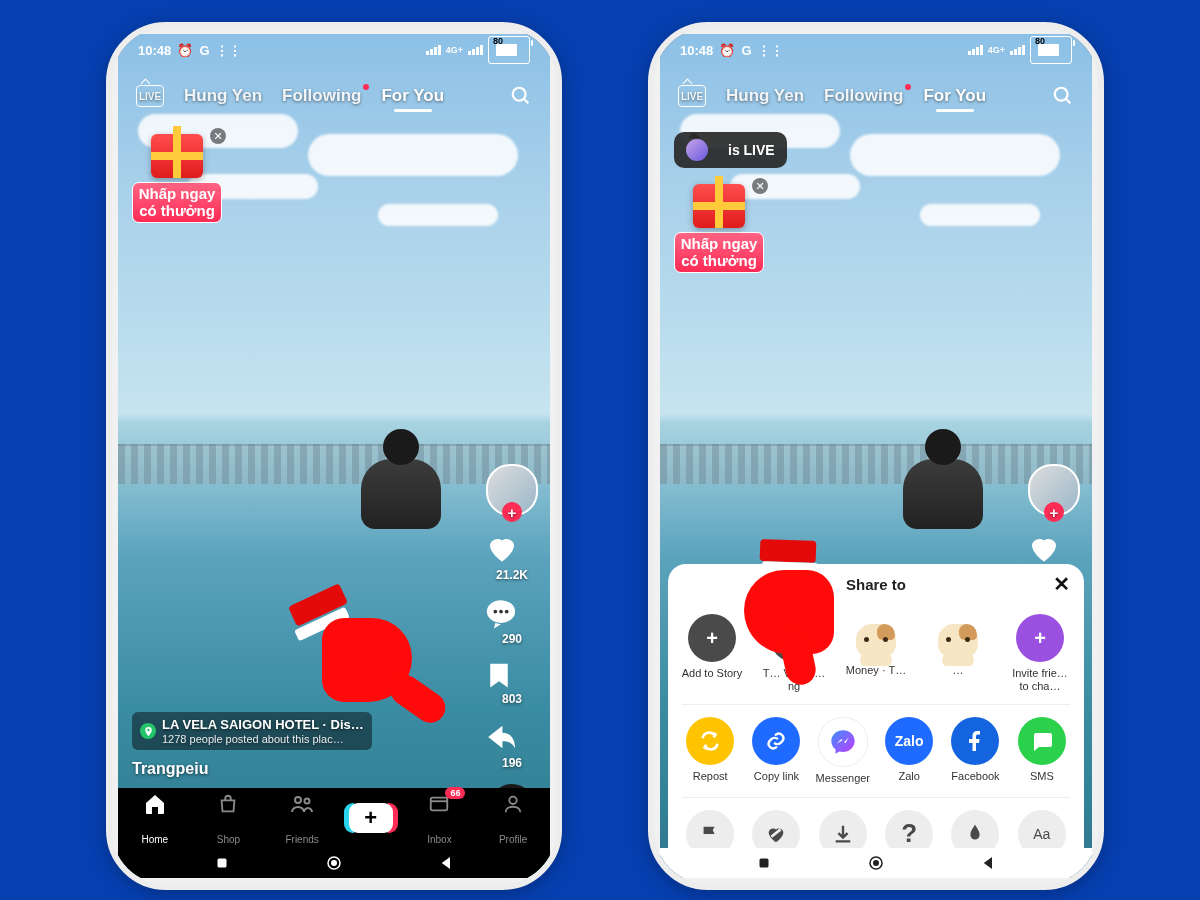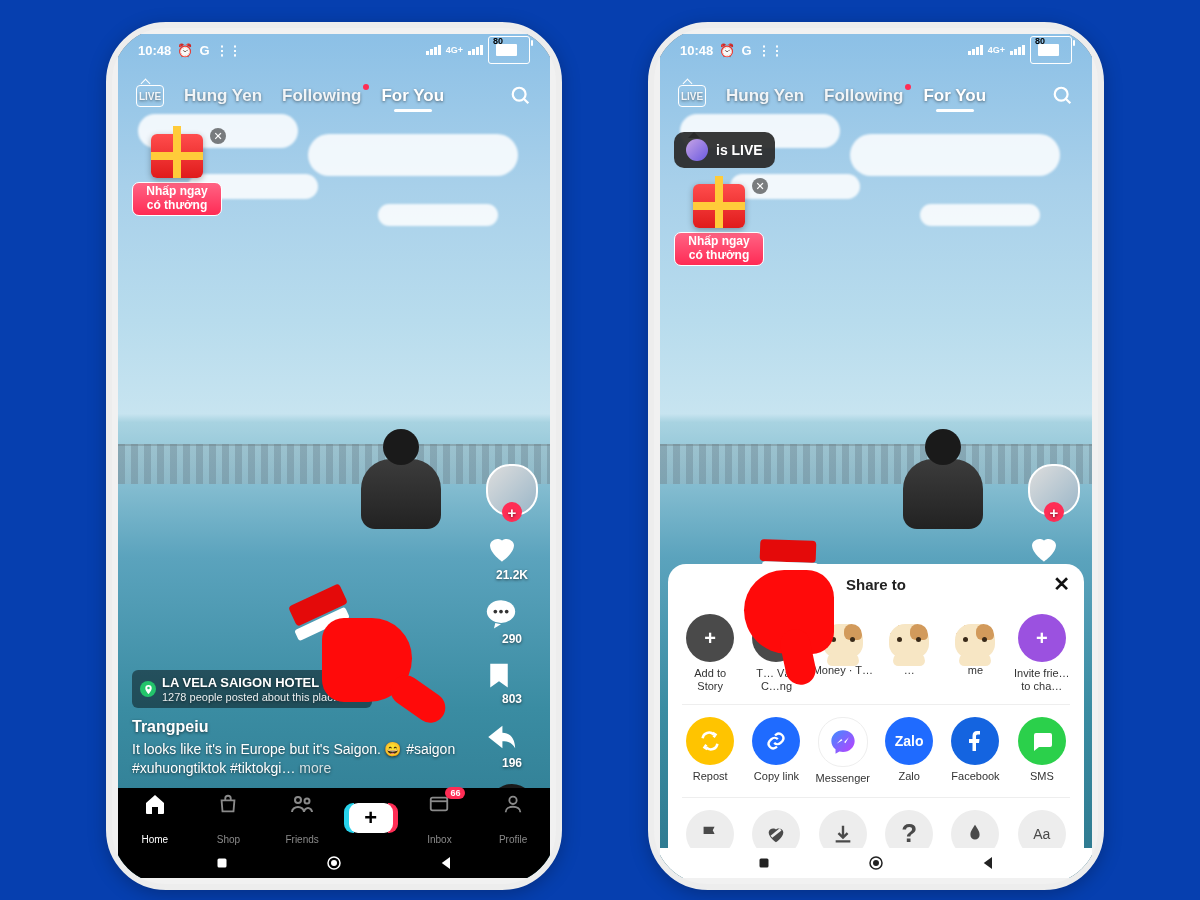--- a/index.html
+++ b/index.html
@@ -47,21 +47,21 @@
   .reddot{position:absolute;top:-2px;right:-8px;width:6px;height:6px;border-radius:3px;background:#FF2D55}
   .live-icon{width:26px;height:20px;border:1.8px solid #fff;border-radius:4px;display:flex;align-items:center;justify-content:center;font-size:10px;font-weight:800;position:relative}
   .live-icon::before{content:"";position:absolute;top:-6px;left:5px;width:6px;height:6px;border:1.8px solid #fff;border-bottom:none;border-right:none;transform:rotate(45deg)}
   .search-icon{margin-left:auto;width:22px;height:22px}
   
   .promo{position:absolute;left:14px;top:100px;width:90px;z-index:30}
   .gift{width:52px;height:44px;margin:0 auto;background:linear-gradient(#FF4D4D,#E01B1B);border-radius:6px;position:relative;box-shadow:0 2px 6px rgba(0,0,0,.3)}
   .gift::before{content:"";position:absolute;left:22px;top:-8px;width:8px;height:52px;background:#FFCB3A}
   .gift::after{content:"";position:absolute;left:0;top:18px;right:0;height:8px;background:#FFCB3A}
   .promo .closex{position:absolute;right:-4px;top:-6px;width:16px;height:16px;border-radius:8px;background:rgba(0,0,0,.5);color:#fff;font-size:11px;display:flex;align-items:center;justify-content:center}
-  .promo .txt{margin-top:4px;background:linear-gradient(#FF6484,#FF2B55);border:1.5px solid #fff;border-radius:7px;color:#fff;font-size:12px;font-weight:700;text-align:center;padding:2px 2px;line-height:1.15}
+  .promo .txt{margin-top:4px;background:linear-gradient(#FF6484,#FF2B55);border:1.5px solid #fff;border-radius:7px;color:#fff;font-size:15px;font-weight:700;text-align:center;padding:2px 2px;line-height:1.15}
   
   .rail{position:absolute;right:10px;top:430px;width:56px;color:#fff;text-align:center;z-index:30;text-shadow:0 1px 3px rgba(0,0,0,.6)}
   .rail .item{margin-bottom:14px}
   .rail .cnt{font-size:12px;font-weight:600;margin-top:2px}
   .avatar{width:48px;height:48px;border-radius:24px;background:linear-gradient(135deg,#DDD,#9AB6C8);border:2px solid #fff;margin:0 auto;position:relative}
   .avatar .plus{position:absolute;bottom:-8px;left:14px;width:20px;height:20px;border-radius:10px;background:#FF2D55;color:#fff;font-size:15px;font-weight:800;display:flex;align-items:center;justify-content:center}
   .disc{width:46px;height:46px;border-radius:23px;background:radial-gradient(circle,#555 0 30%,#1A1A1A 31% 100%);margin:0 auto}
   
   .caption{position:absolute;left:14px;right:86px;bottom:100px;color:#fff;font-size:14px;z-index:30;text-shadow:0 1px 3px rgba(0,0,0,.6)}
   .loc{display:inline-flex;align-items:center;background:rgba(0,0,0,.45);border-radius:6px;padding:5px 8px;font-weight:700;font-size:13px;gap:6px}
@@ -97,21 +97,21 @@
   .hand1 .cuff{left:0;top:6px}
   .hand1 .cuff2{left:4px;top:30px}
   .hand1 .palm{left:32px;top:30px}
   .hand1 .finger{left:98px;top:96px}
   .hand2{left:726px;top:538px;width:170px;height:180px}
   .hand2 .cuff{left:34px;top:2px;transform:rotate(2deg)}
   .hand2 .cuff2{left:36px;top:24px;transform:rotate(2deg)}
   .hand2 .palm{left:18px;top:32px;border-radius:44px 30px 24px 48px}
   .hand2 .finger{left:44px;top:104px;transform:rotate(78deg);width:56px}
   
-  .islive{position:absolute;left:14px;top:98px;background:rgba(40,40,40,.92);color:#fff;font-size:14px;font-weight:600;padding:7px 12px;border-radius:10px;display:flex;align-items:center;gap:8px;z-index:35}
+  .islive{position:absolute;left:14px;top:98px;background:rgba(40,40,40,.92);color:#fff;font-size:14px;font-weight:600;padding:7px 12px;border-radius:10px;display:flex;align-items:center;gap:20px;z-index:35}
   .islive::before{content:"";position:absolute;left:14px;top:-6px;border:6px solid transparent;border-bottom-color:rgba(40,40,40,.92)}
   .islive .av{width:22px;height:22px;border-radius:11px;background:linear-gradient(135deg,#C7A4E6,#6A5AE0)}
   
   .sheet{position:absolute;left:0;right:0;bottom:0;top:300px;background:transparent;z-index:38}
   .sheet .hdr{position:absolute;left:8px;right:8px;top:230px;height:40px;background:#fff;border-radius:18px 18px 0 0;display:flex;align-items:center;justify-content:center;font-size:15px;font-weight:600;color:#222}
   .sheet .hdr .x{position:absolute;right:14px;font-size:20px;font-weight:800;color:#111}
   .sheet .body{position:absolute;left:8px;right:8px;top:270px;bottom:30px;background:#fff}
   .row{display:flex;justify-content:space-between;padding:10px 12px;gap:6px}
   .cell{width:64px;text-align:center;font-size:11px;color:#333;line-height:1.15}
   .circle{width:48px;height:48px;border-radius:24px;margin:0 auto 5px;display:flex;align-items:center;justify-content:center;color:#fff;font-weight:700;font-size:20px}
@@ -254,23 +254,20 @@
           <svg viewBox="0 0 24 24" width="11" height="11" fill="#fff">
                 <path d="M12 2a7 7 0 0 0-7 7c0 5 7 13 7 13s7-8 7-13a7 7 0 0 0-7-7zm0 9.5A2.5 2.5 0 1 1 12 6a2.5 2.5 0 0 1 0 5.5z"></path>
               </svg>
         </span>
         <span>
           <span>LA VELA SAIGON HOTEL · Dis…</span>
           <span class="sub">1278 people posted about this plac…</span>
         </span>
       </div>
       <div class="uname">Trangpeiu</div>
-      <div class="desc">
-        <span>It looks like it's in Europe but it's Saigon. 😄 #saigon #xuhuongtiktok #tiktokgi…</span> <span class="more">more</span>
-      </div>
     </div>
 
     <div class="bottomnav">
       <div class="bn active">
         <span class="ic">
               <svg viewBox="0 0 24 24" width="24" height="24" fill="#fff">
                 <path d="M3 11l9-8 9 8v10a1 1 0 0 1-1 1h-5v-7h-6v7H4a1 1 0 0 1-1-1z"></path>
               </svg>
             </span>
         <span>Home</span>
@@ -448,31 +445,20 @@
                   <div class="earL"></div>
                   <div class="earR"></div>
                   <div class="face"></div>
                   <div class="patch"></div>
                   <div class="eyes">
                     <i></i>
                     <i></i>
                   </div>
                   <div class="bodyc"></div>
                 </div><span>…</span></div>
-          <div class="cell"><div class="cat">
-                  <div class="earL"></div>
-                  <div class="earR"></div>
-                  <div class="face"></div>
-                  <div class="patch"></div>
-                  <div class="eyes">
-                    <i></i>
-                    <i></i>
-                  </div>
-                  <div class="bodyc"></div>
-                </div><span>me</span></div>
           <div class="cell"><div class="circle invite">+</div><span>Invite frie… to cha…</span></div>
         </div>
         <hr class="sep">
         <div class="row">
           <div class="cell"><div class="circle repost">
                   <svg viewBox="0 0 24 24" width="22" height="22" fill="none" stroke="#fff" stroke-width="2.8">
                     <path d="M4 9a7 7 0 0 1 12-4M20 15a7 7 0 0 1-12 4"></path>
                     <path d="M15 3l3 2-2 3M9 21l-3-2 2-3"></path>
                   </svg>
                 </div><span>Repost</span></div>

